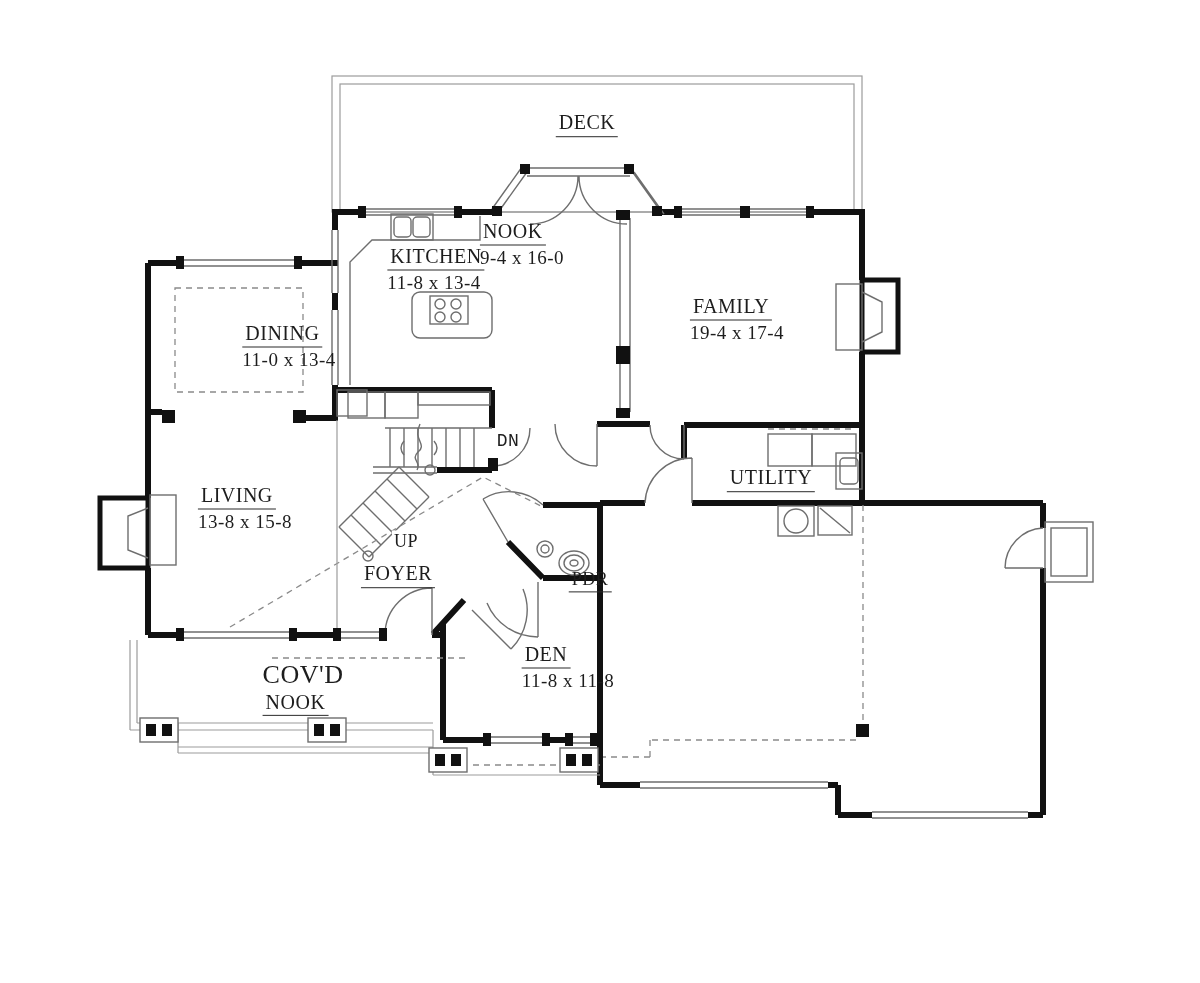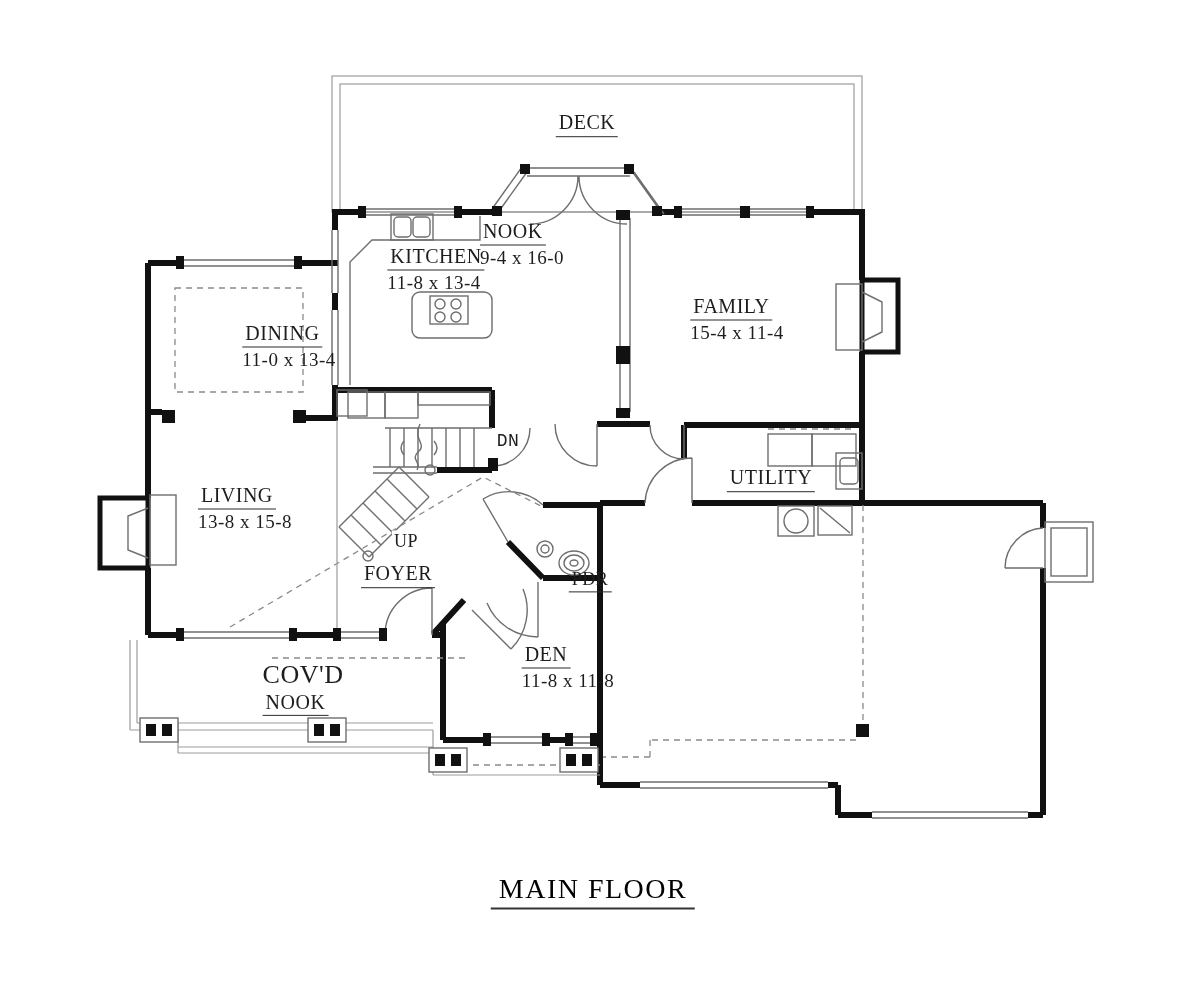--- a/index.html
+++ b/index.html
@@ -212,21 +212,21 @@
     <span class="dims">9-4 x 16-0</span>
   </div>
 
   <div class="lbl" style="left:436px;top:269px;">
     <span class="nm">KITCHEN</span>
     <span class="dims">11-8 x 13-4</span>
   </div>
 
   <div class="lbl" style="left:737px;top:319px;">
     <span class="nm">FAMILY</span>
-    <span class="dims">15-4 x 11-4</span>
+    <span class="dims">19-4 x 17-4</span>
   </div>
 
   <div class="lbl" style="left:247px;top:346px;margin-left:42px;">
     <span class="nm">DINING</span>
     <span class="dims">11-0 x 13-4</span>
   </div>
 
   <div class="lbl" style="left:245px;top:508px;">
     <span class="nm">LIVING</span>
     <span class="dims">13-8 x 15-8</span>
@@ -251,17 +251,14 @@
 
   <div class="lbl" style="left:303px;top:688px;">
     <span class="nm-plain">COV'D</span>
     <span class="nm">NOOK</span>
   </div>
 
 
   <div class="stair-lbl" style="left:406px;top:541px;">UP</div>
   <div class="stair-lbl" style="left:508px;top:441px;font-family:Liberation Mono, monospace;">DN</div>
 
-  <div class="title-lbl" style="left:593px;top:891px;">
-    <span class="nm">MAIN FLOOR</span>
-  </div>
 
 </div>
 
 </body></html>

